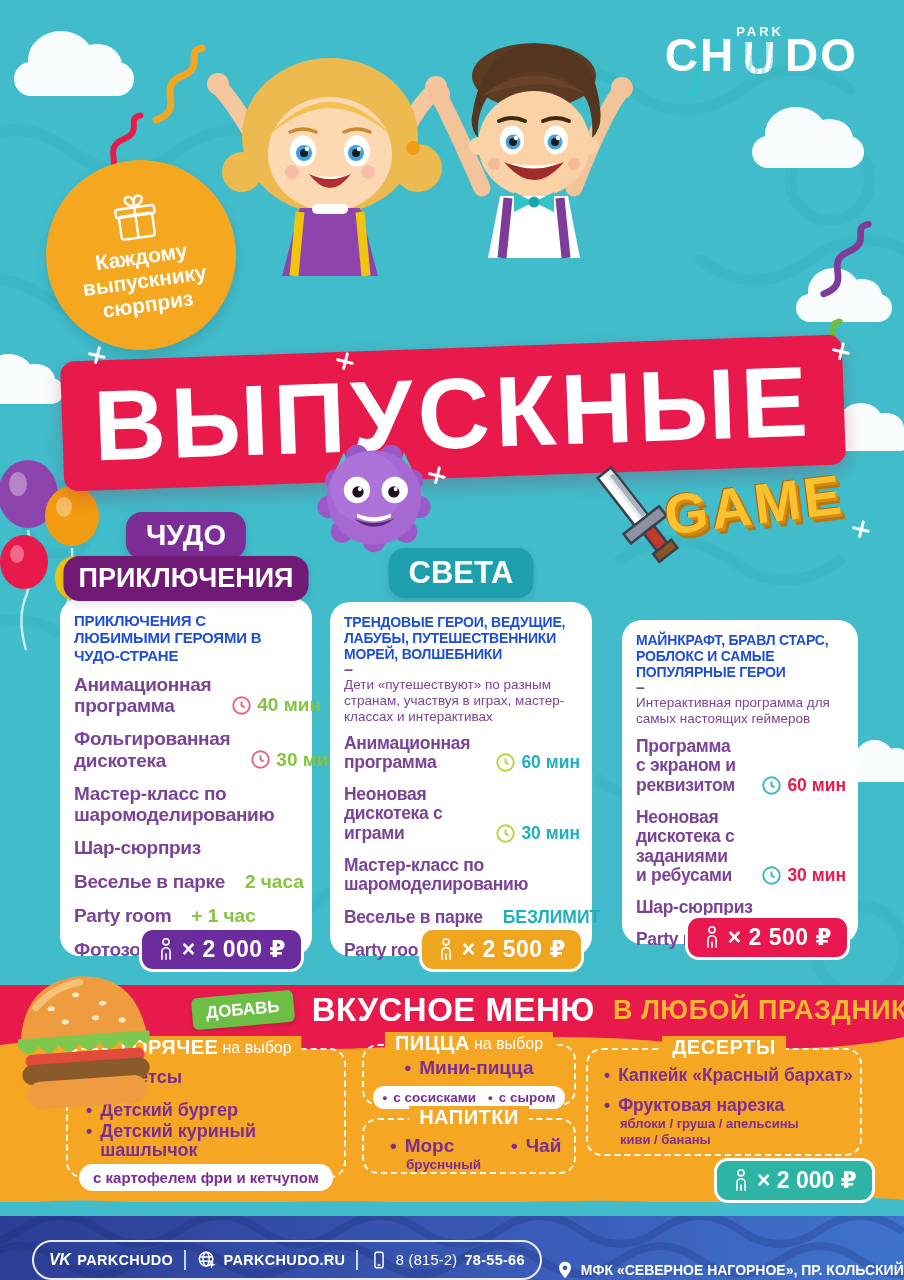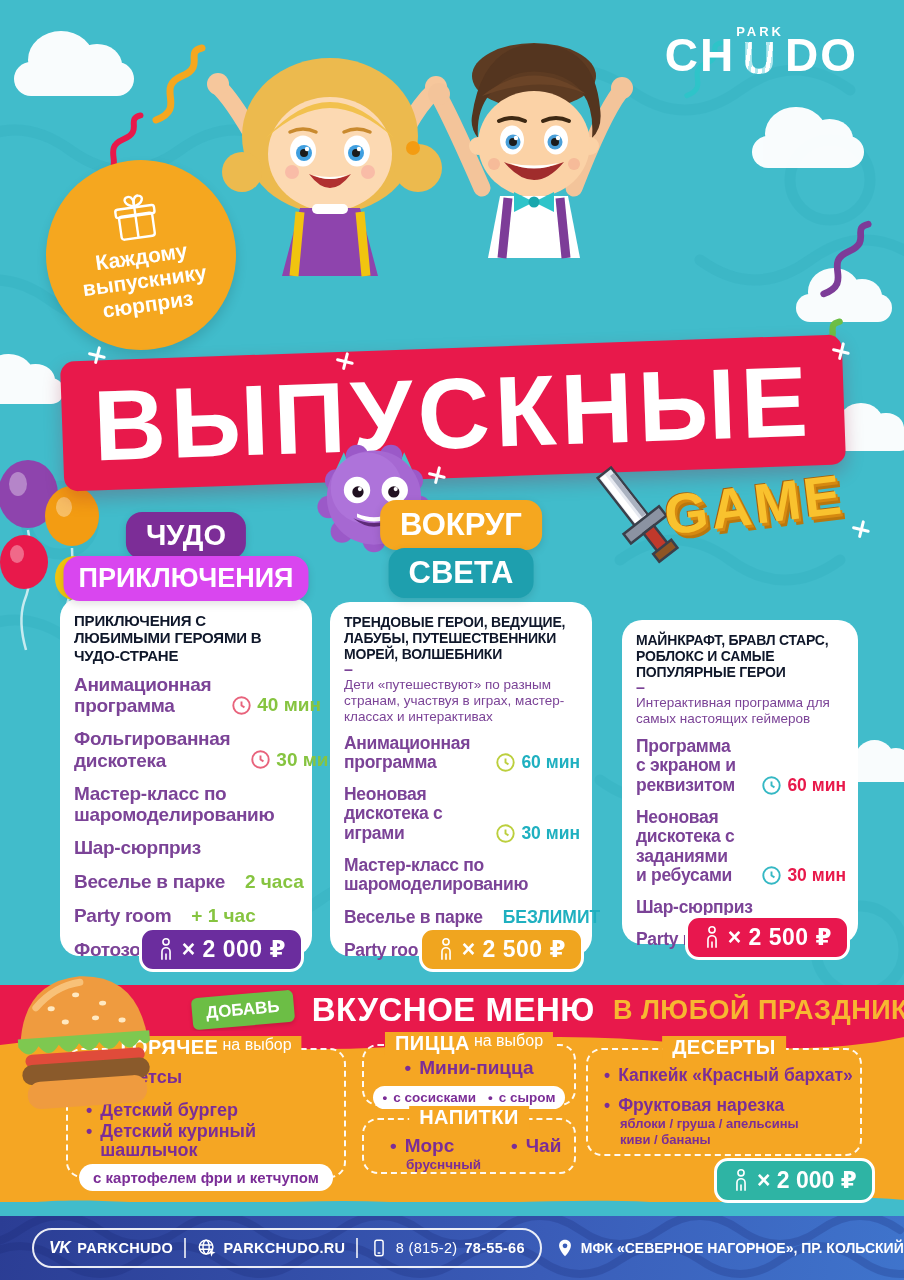--- a/index.html
+++ b/index.html
@@ -36,21 +36,21 @@
   
   .banner{position:absolute;left:62px;top:348px;width:782px;height:130px;background:#e8194b;border-radius:14px;transform:rotate(-2deg);display:flex;align-items:center;justify-content:center;z-index:3;box-shadow:0 8px 18px rgba(150,10,45,.25)}
   .banner-title{color:#fff;font-weight:800;font-size:100px;letter-spacing:5px;white-space:nowrap}
 
   .game{position:absolute;left:664px;top:472px;z-index:4;transform:rotate(-7deg);font-weight:800;font-size:56px;letter-spacing:3px;color:#f9c22e;text-shadow:2px 3px 0 #d68910,4px 6px 0 #b9770e,-1px -1px 0 #a85f0a}
 
   
   .colwrap{position:absolute;z-index:5}
   .hpill{position:absolute;left:50%;transform:translateX(-50%);padding:7px 20px;border-radius:16px;color:#fff;font-weight:800;white-space:nowrap;z-index:6;box-shadow:0 3px 8px rgba(0,0,0,.12)}
   .card{position:absolute;left:0;right:0;background:#fff;border-radius:20px;padding:14px 12px 16px 14px;z-index:5}
-  .subtitle{font-weight:800;color:#0f172a;line-height:1.15;letter-spacing:-.2px}
+  .subtitle{font-weight:800;color:#1d4ed8;line-height:1.15;letter-spacing:-.2px}
   .dash{color:#7b4397;font-weight:800;line-height:.6;margin:3px 0 2px}
   .desc{font-weight:500;color:#7b4397;line-height:1.18}
   .items{display:flex;flex-direction:column;margin-top:10px}
   .item{display:flex;align-items:flex-end;gap:20px}
   .item+.item{margin-top:12px}
   .item.inline{align-items:baseline}
   .item.inline .name{flex:0 0 auto}
   .name{font-weight:700;color:#7b4397;line-height:1.12;letter-spacing:-.3px;flex:1 1 auto}
   .timewrap{display:flex;align-items:center;gap:5px;font-weight:700;white-space:nowrap}
   .clock{width:21px;height:21px;flex:none}
@@ -66,35 +66,35 @@
   .person-icon{width:18px;height:25px;flex:none}
 
   
   .menu-band{position:absolute;left:0;top:985px;width:904px;height:50px;background:#e8194b;z-index:5;display:flex;align-items:center;gap:18px;padding-left:192px}
   .menu-tag{background:#6cbe45;color:#fff;font-weight:800;font-size:17px;padding:6px 14px;border-radius:6px;transform:rotate(-5deg);box-shadow:0 2px 4px rgba(0,0,0,.15)}
   .menu-title{color:#fff;font-weight:800;font-size:33px;letter-spacing:.5px;white-space:nowrap}
   .menu-sub{color:#f7b731;font-weight:800;font-size:27px;letter-spacing:.5px;white-space:nowrap}
   .menu-panel{position:absolute;left:0;top:1034px;width:904px;height:168px;background:#f5a623;z-index:4}
   .wave{position:absolute;left:0;width:904px;z-index:6}
   .mbox{position:absolute;border:2.5px dashed rgba(255,255,255,.95);border-radius:16px;z-index:6}
-  .mbox-head{position:absolute;top:-14px;left:50%;transform:translateX(-50%);background:#f5a623;padding:0 10px;white-space:nowrap;color:#fff;display:flex;align-items:flex-start;gap:4px}
+  .mbox-head{position:absolute;top:-14px;left:50%;transform:translateX(-50%);background:#f5a623;padding:0 10px;white-space:nowrap;color:#fff;display:flex;align-items:center;gap:4px}
   .mbox-head .t{font-weight:800;font-size:20px;letter-spacing:.5px}
   .mbox-head .s{font-weight:500;font-size:16px}
   .mitem{color:#7b2d97;font-weight:700;display:flex;align-items:baseline;gap:8px;line-height:1.1}
   .mitem::before{content:"•";font-weight:800}
   .msub{color:#7b2d97;font-weight:700;font-size:13.5px;margin-left:16px;line-height:1.25}
   .note-pill{position:absolute;left:50%;bottom:-15px;transform:translateX(-50%);background:#fff;border-radius:999px;padding:5px 14px;color:#7b2d97;font-weight:700;font-size:15px;white-space:nowrap;z-index:7}
   .small-note{margin:7px auto 0;background:#fff;border-radius:999px;padding:4px 10px;width:max-content;color:#7b2d97;font-weight:700;font-size:13.5px;display:flex;gap:12px;white-space:nowrap}
   .small-note span{display:flex;gap:6px}
   .small-note span::before{content:"•"}
   .menu-price{position:absolute;left:714px;top:1158px;display:flex;align-items:center;gap:7px;background:#2eb4a4;border:3px solid #fff;border-radius:14px;padding:6px 15px;color:#fff;font-weight:800;font-size:23px;z-index:8;white-space:nowrap}
   .burger{position:absolute;left:8px;top:944px;width:152px;height:196px;z-index:7;transform:rotate(-4deg)}
 
   
-  .footer{position:absolute;left:0;top:1216px;width:904px;height:64px;background:linear-gradient(100deg,#2b3d94,#3a5cb8 60%,#3f74cc);z-index:9;display:flex;align-items:center;padding:0 10px 0 32px;gap:13px;color:#fff;overflow:hidden}
+  .footer{position:absolute;left:0;top:1216px;width:904px;height:64px;background:linear-gradient(100deg,#2b3d94,#3a5cb8 60%,#3f74cc);z-index:9;display:flex;align-items:flex-end;padding:0 10px 0 32px;gap:13px;color:#fff;overflow:hidden}
   .footer-pattern{position:absolute;inset:0;opacity:.22}
   .contact-pill{position:relative;display:flex;align-items:center;gap:11px;border:2px solid rgba(255,255,255,.9);border-radius:999px;padding:8px 15px;z-index:1;white-space:nowrap}
   .sep{width:1.5px;height:20px;background:rgba(255,255,255,.75)}
   .f-item{display:flex;align-items:center;gap:7px;font-weight:800;font-size:14.5px;letter-spacing:.3px}
   .f-light{font-weight:500}
   .vk-logo{font-weight:800;font-size:16px;letter-spacing:-.5px;font-style:italic}
   .addr{position:relative;display:flex;align-items:center;gap:6px;font-size:14px;z-index:1;white-space:nowrap}
   .addr-b{font-weight:800}
   .ficon{width:20px;height:20px;flex:none}
 </style>
@@ -289,21 +289,21 @@
       <rect x="38" y="62" width="45" height="12" fill="#8b93a2" stroke="#3a3f4a" stroke-width="2.5"></rect>
       <rect x="54" y="74" width="13" height="24" fill="#c0392b" stroke="#3a3f4a" stroke-width="2.5"></rect>
       <rect x="49" y="96" width="23" height="10" fill="#8d5524" stroke="#3a3f4a" stroke-width="2.5"></rect>
     </g>
   </svg>
 
   <div class="game">GAME</div>
 
   <div class="colwrap c1" style="left:60px;top:512px;width:252px;height:444px">
     <div class="hpill" style="top:0;background:#7c2d97;font-size:29px">ЧУДО</div>
-    <div class="hpill" style="top:44px;background:#d946ef;font-size:27px;padding:7px 15px">ПРИКЛЮЧЕНИЯ</div>
+    <div class="hpill" style="top:44px;background:#701a75;font-size:27px;padding:7px 15px">ПРИКЛЮЧЕНИЯ</div>
     <div class="card" style="top:86px;height:358px">
       <div class="subtitle">ПРИКЛЮЧЕНИЯ С ЛЮБИМЫМИ ГЕРОЯМИ В ЧУДО-СТРАНЕ</div>
       <div class="items">
         <div class="item">
           <span class="name">Анимационная программа</span>
           <span class="timewrap">
               <svg class="clock" viewBox="0 0 22 22" fill="none" stroke="currentColor" stroke-width="2">
                 <circle cx="11" cy="11" r="8.6"></circle>
                 <path d="M11 6.8 V11 l3.1 2"></path>
               </svg>
@@ -343,21 +343,20 @@
             <circle cx="10" cy="5" r="3.4"></circle>
             <path d="M5.5 25 v-9 a4.5 4.5 0 0 1 9 0 v9"></path>
             <path d="M10 18 v7"></path>
           </svg>
         <span>× 2 000 ₽</span>
       </div>
     </div>
   </div>
 
   <div class="colwrap c2" style="left:330px;top:500px;width:262px;height:456px">
-    <div class="hpill" style="top:0;background:#f5a71f;font-size:31px">ВОКРУГ</div>
     <div class="hpill" style="top:48px;background:#1e9fae;font-size:31px">СВЕТА</div>
     <div class="card" style="top:102px;height:354px;padding-top:12px">
       <div class="subtitle">ТРЕНДОВЫЕ ГЕРОИ, ВЕДУЩИЕ, ЛАБУБЫ, ПУТЕШЕСТВЕННИКИ МОРЕЙ, ВОЛШЕБНИКИ</div>
       <div class="dash">–</div>
       <div class="desc">Дети «путешествуют» по разным странам, участвуя в играх, мастер-классах и интерактивах</div>
       <div class="items" style="margin-top:9px">
         <div class="item">
           <span class="name">Анимационная программа</span>
           <span class="timewrap">
               <svg class="clock" viewBox="0 0 22 22" fill="none" stroke="currentColor" stroke-width="2">

